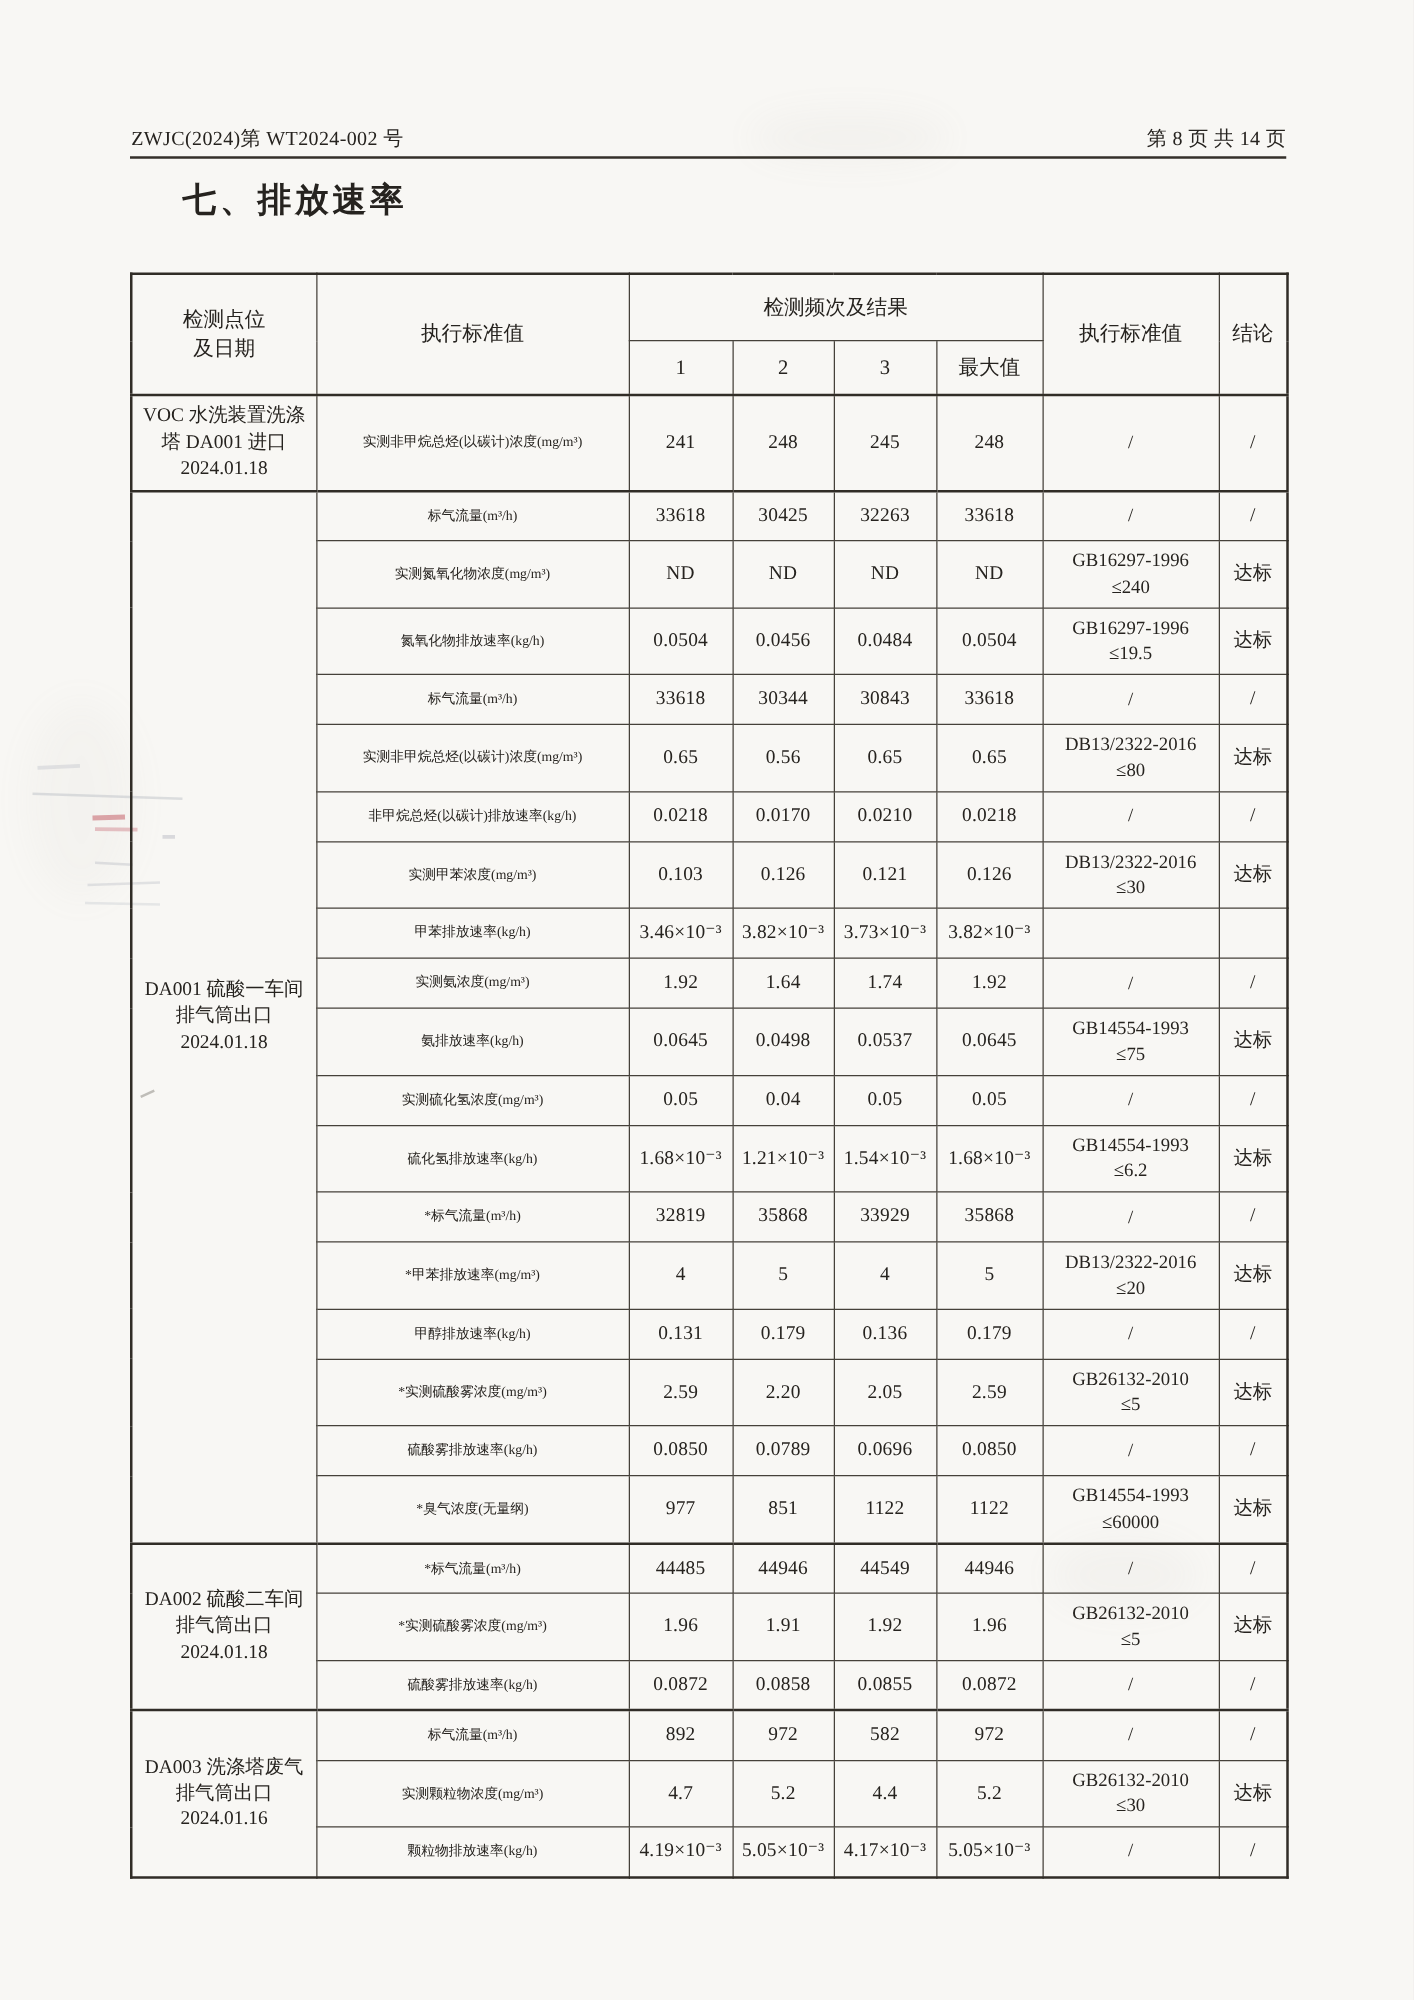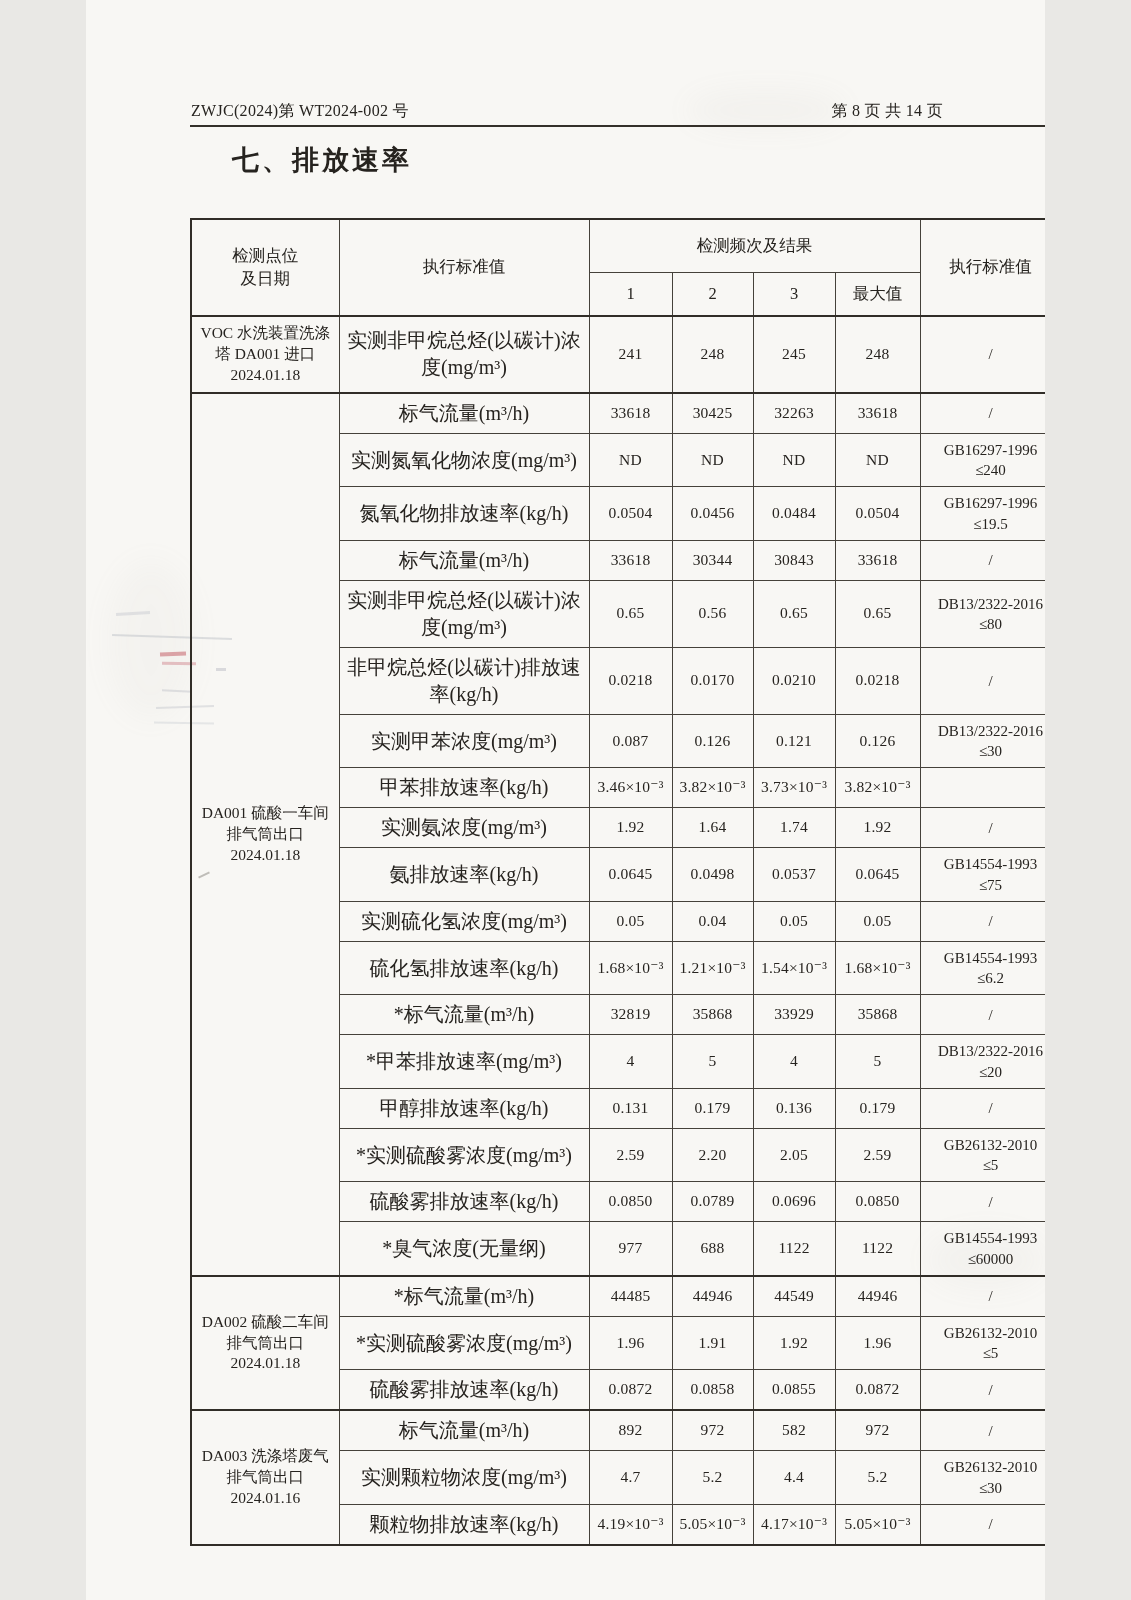--- a/index.html
+++ b/index.html
@@ -2,21 +2,21 @@
 <html><head>
 <meta charset="utf-8">
 <style>
   html,body{margin:0;padding:0;}
   body{
     background:#e9e8e5;
     font-family:"Liberation Serif","DejaVu Serif",serif;
   }
   .page{
     position:relative;
-    width:959px;height:1600px;
+    width:1131px;height:1600px;
     margin:0 auto;
     background:#f8f7f4;
     color:#26231f;
     overflow:hidden;
   }
   
   .blot{position:absolute;border-radius:50%;filter:blur(14px);pointer-events:none;}
   .blot.b1{left:600px;top:90px;width:160px;height:40px;background:#9a968f;opacity:.06;}
   .blot.b2{left:840px;top:1230px;width:120px;height:60px;background:#9a968f;opacity:.05;}
   .blot.b3{left:20px;top:560px;width:90px;height:160px;background:#a8a49c;opacity:.05;}
@@ -68,21 +68,21 @@
     color:#26231f;
     font-weight:normal;
     overflow:hidden;
   }
   table.results thead th{font-size:16.5px;}
   table.results thead tr.h1 th{height:40px;}
   table.results thead tr.h2 th{height:30px;}
   table.results thead{border-bottom:2px solid #312d27;}
   .pre{white-space:pre-line;}
   td.loc{font-size:15.5px;padding:6px 4px;}
-  td.item{font-size:20px;}
+  td.item{font-size:11px;}
   td.val{font-size:15.5px;letter-spacing:.2px;}
   td.std{font-size:15px;}
   td.concl{font-size:15.5px;}
   tr.row{height:40px;}
   tbody tr.sec-start td{border-top:2px solid #312d27;}
 </style>
 </head>
 <body>
 
 <div class="page">
@@ -197,21 +197,21 @@
           <td class="item">非甲烷总烃(以碳计)排放速率(kg/h)</td>
           <td class="val">0.0218</td>
           <td class="val">0.0170</td>
           <td class="val">0.0210</td>
           <td class="val">0.0218</td>
           <td class="std pre">/</td>
           <td class="concl">/</td>
         </tr>
         <tr class="row">
           <td class="item">实测甲苯浓度(mg/m³)</td>
-          <td class="val">0.087</td>
+          <td class="val">0.103</td>
           <td class="val">0.126</td>
           <td class="val">0.121</td>
           <td class="val">0.126</td>
           <td class="std pre">DB13/2322-2016
 ≤30</td>
           <td class="concl">达标</td>
         </tr>
         <tr class="row">
           <td class="item">甲苯排放速率(kg/h)</td>
           <td class="val">3.46×10⁻³</td>
@@ -302,21 +302,21 @@
           <td class="val">0.0850</td>
           <td class="val">0.0789</td>
           <td class="val">0.0696</td>
           <td class="val">0.0850</td>
           <td class="std pre">/</td>
           <td class="concl">/</td>
         </tr>
         <tr class="row">
           <td class="item">*臭气浓度(无量纲)</td>
           <td class="val">977</td>
-          <td class="val">688</td>
+          <td class="val">851</td>
           <td class="val">1122</td>
           <td class="val">1122</td>
           <td class="std pre">GB14554-1993
 ≤60000</td>
           <td class="concl">达标</td>
         </tr>
         <tr class="row sec-start">
           <td rowspan="3" class="loc">DA002 硫酸二车间排气筒出口 2024.01.18</td>
           <td class="item">*标气流量(m³/h)</td>
           <td class="val">44485</td>

